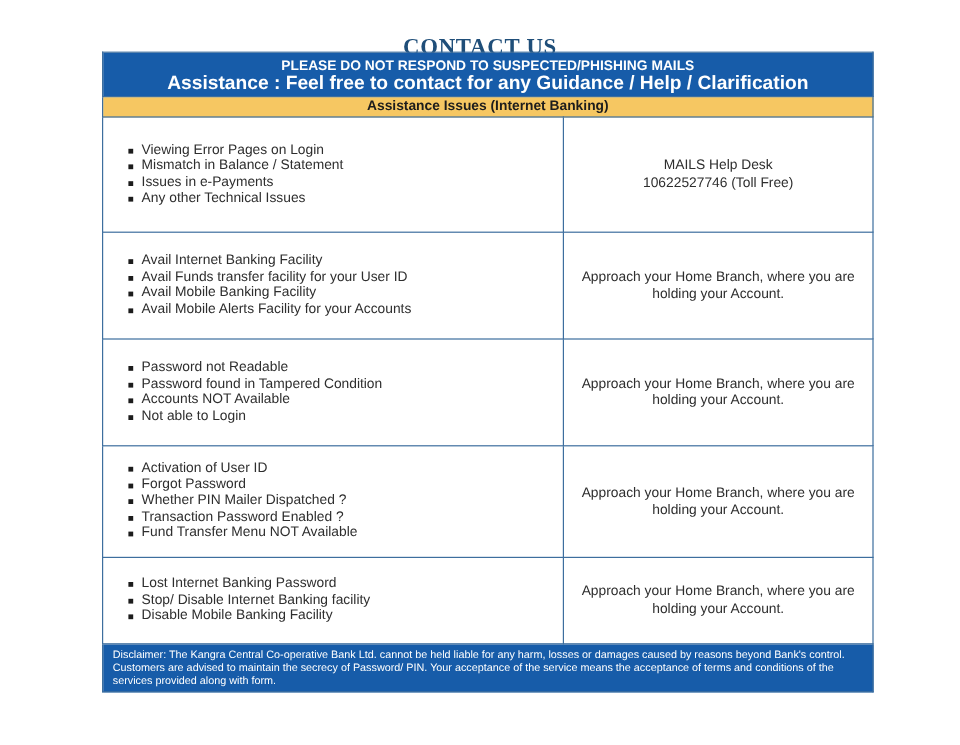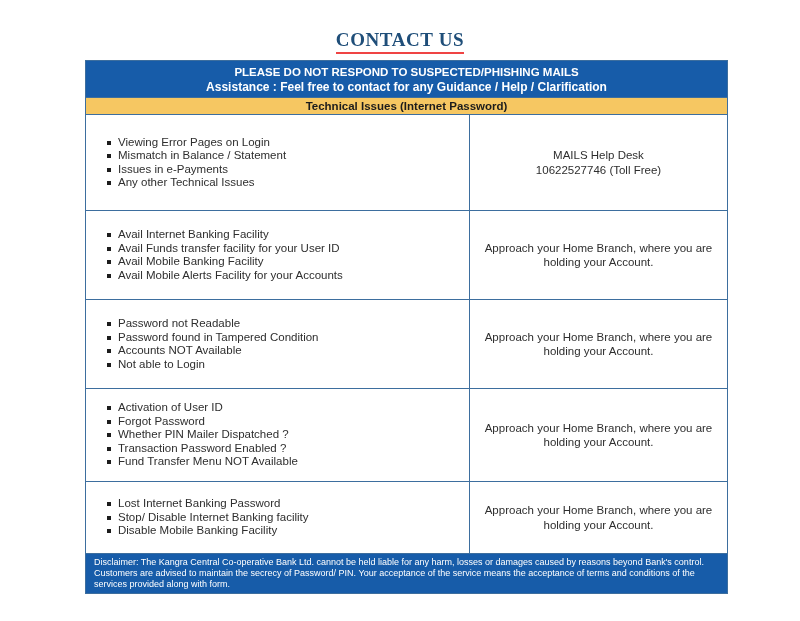--- a/index.html
+++ b/index.html
@@ -16,36 +16,36 @@
     font-family: "Liberation Serif", serif;
     font-weight: bold;
     font-size: 19px;
     letter-spacing: 0.6px;
     color: #1F4E79;
     border-bottom: 2px solid #ef4444;
     padding-bottom: 1px;
   }
 
   .contact-table {
-    position: absolute; top: 60px; left: 85px;
+    position: absolute; top: 43px; left: 85px;
     width: 642px;
     border-collapse: collapse;
     table-layout: fixed;
   }
   .contact-table td {
     border: 1px solid #3D6E9E;
     vertical-align: middle;
   }
   col.left-col  { width: 384px; }
   col.right-col { width: 258px; }
 
   .blue-bar { background: #175CA9; color: #ffffff; text-align: center; }
   .notice-cell { height: 37px; padding: 3px 6px; }
   .notice-line1 { font-weight: bold; font-size: 11.5px; line-height: 15px; }
-  .notice-line2 { font-weight: bold; font-size: 12px;   line-height: 14px; }
+  .notice-line2 { font-weight: bold; font-size: 16px;   line-height: 14px; }
 
   .gold-bar {
     background: #F6C762; color: #1c1c1c;
     text-align: center; font-weight: bold; font-size: 11.5px;
   }
   .gold-section { height: 17px; }
   .gold-colhead { height: 22px; }
 
   .queries-cell { padding: 6px 8px 6px 20px; background: #ffffff; }
   .queries-cell ul { list-style: none; }
@@ -97,21 +97,21 @@
 
     <tbody>
         <tr>
       <td colspan="2" class="blue-bar notice-cell">
         <div class="notice-line1">PLEASE DO NOT RESPOND TO SUSPECTED/PHISHING MAILS</div>
         <div class="notice-line2">Assistance : Feel free to contact for any Guidance / Help / Clarification</div>
       </td>
     </tr>
 
     <tr>
-      <td colspan="2" class="gold-bar gold-section">Technical Issues (Internet Password)</td>
+      <td colspan="2" class="gold-bar gold-section">Assistance Issues (Internet Banking)</td>
     </tr>
 
     <tr class="row-c">
       <td class="queries-cell">
         <ul>
           <li>Viewing Error Pages on Login</li>
           <li>Mismatch in Balance / Statement</li>
           <li>Issues in e-Payments</li>
           <li>Any other Technical Issues</li>
         </ul>

